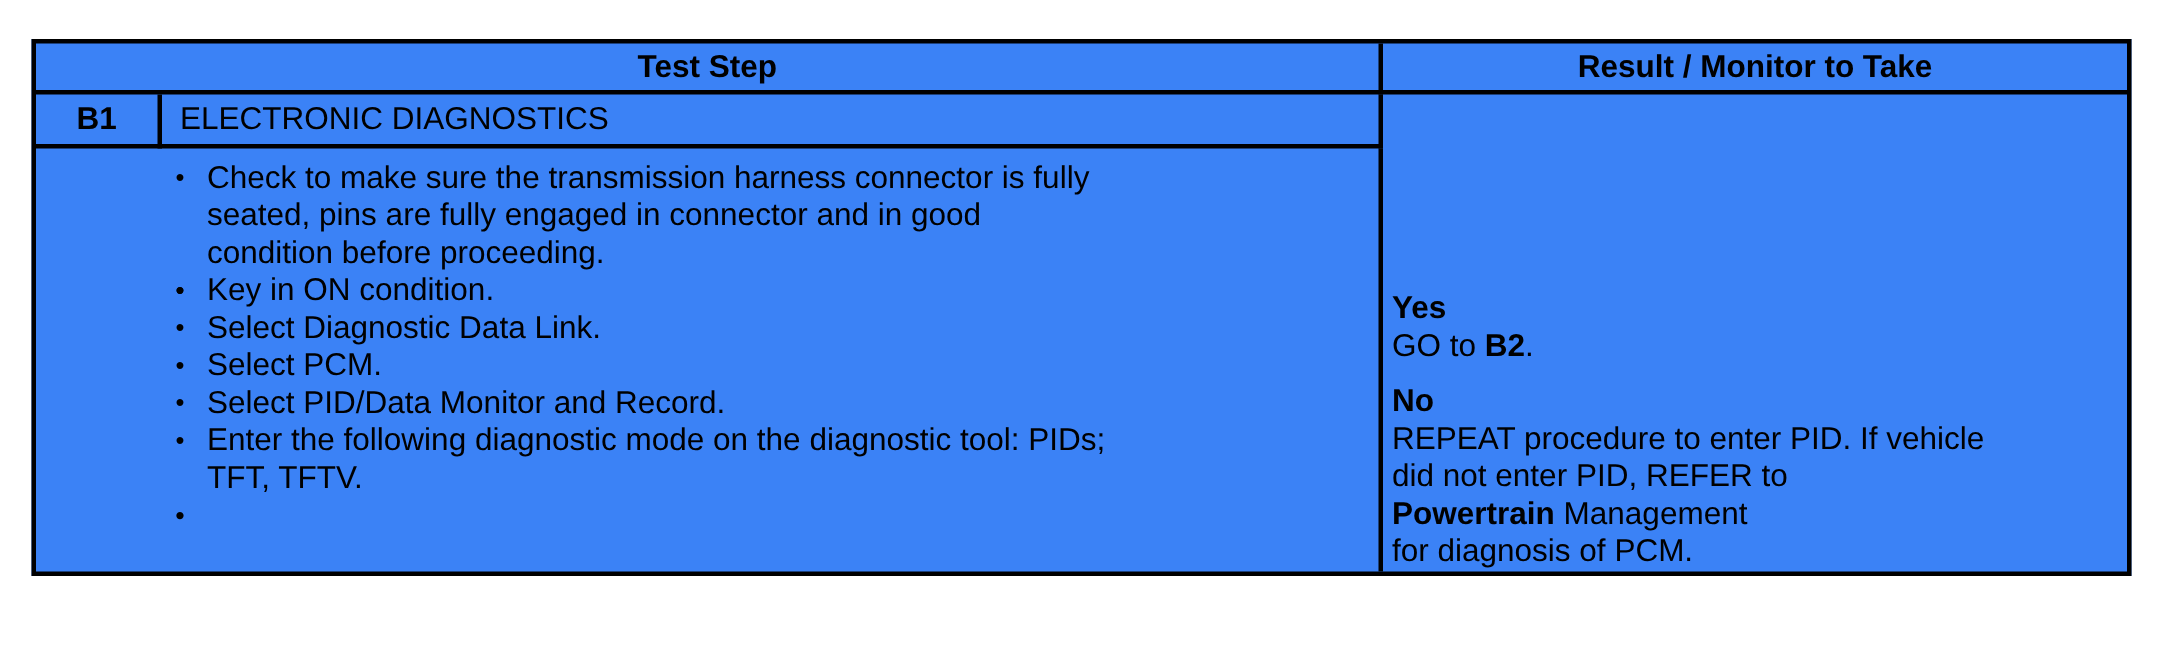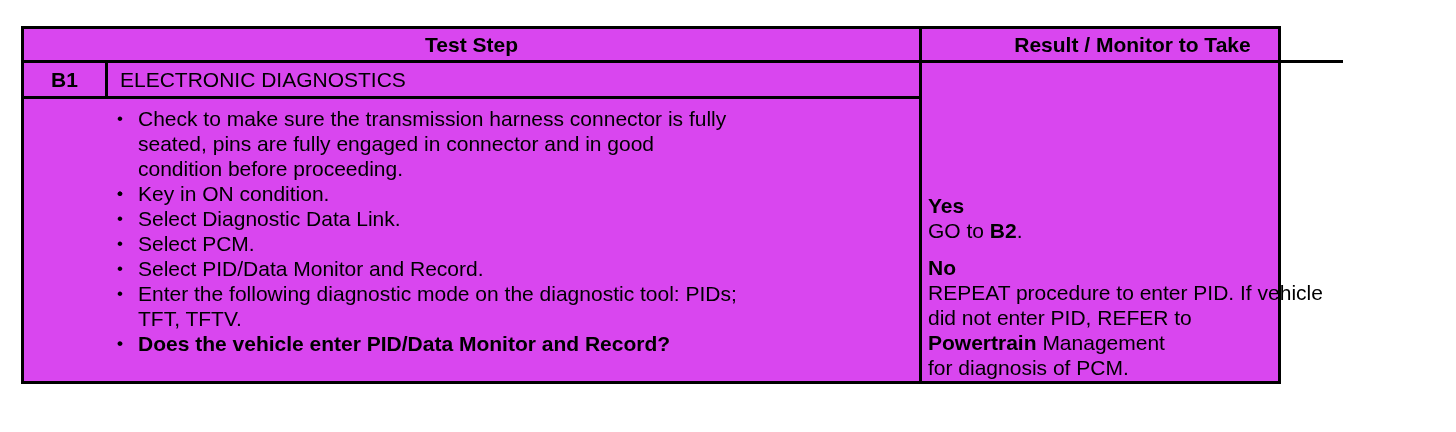--- a/index.html
+++ b/index.html
@@ -6,27 +6,27 @@
   body{
     width:1456px;height:432px;
     background:#ffffff;
     font-family:"Liberation Sans","DejaVu Sans",sans-serif;
     color:#000000;
     position:relative;
     overflow:hidden;
   }
   .doc-table{
     position:absolute;left:21px;top:26px;
-    width:1260px;height:358px;
+    width:1400px;height:358px;
     box-sizing:border-box;
     border:3px solid #000;
     display:grid;
     grid-template-columns:84px 814px 1fr;
     grid-template-rows:34px 36px 1fr;
-    background:#d946ef;
+    background:#3b82f6;
     font-size:21px;
   }
   .cell{box-sizing:border-box;}
   .b-right{border-right:3px solid #000;}
   .b-bottom{border-bottom:3px solid #000;}
   .cell-header-left{
     grid-column:1/3;grid-row:1;
     display:flex;align-items:center;justify-content:center;
     font-weight:bold;
   }
@@ -115,21 +115,20 @@
           <span class="bullet-marker">•</span>
           <div class="tline">Select PID/Data Monitor and Record.</div>
         </li>
         <li>
           <span class="bullet-marker">•</span>
           <div class="tline">Enter the following diagnostic mode on the diagnostic tool: PIDs;</div>
           <div class="tline">TFT, TFTV.</div>
         </li>
         <li class="bold">
           <span class="bullet-marker">•</span>
-          <div class="tline">Does the vehicle enter PID/Data Monitor and Record?</div>
         </li>
       </ul>
   </div>
 
   <div class="cell cell-result">
       <div class="rblock rblock-yes">
         <div class="rline"><span class="bold">Yes</span></div>
         <div class="rline"><span>GO to </span><span class="bold">B2</span><span>.</span></div>
       </div>
       <div class="rblock rblock-no">

